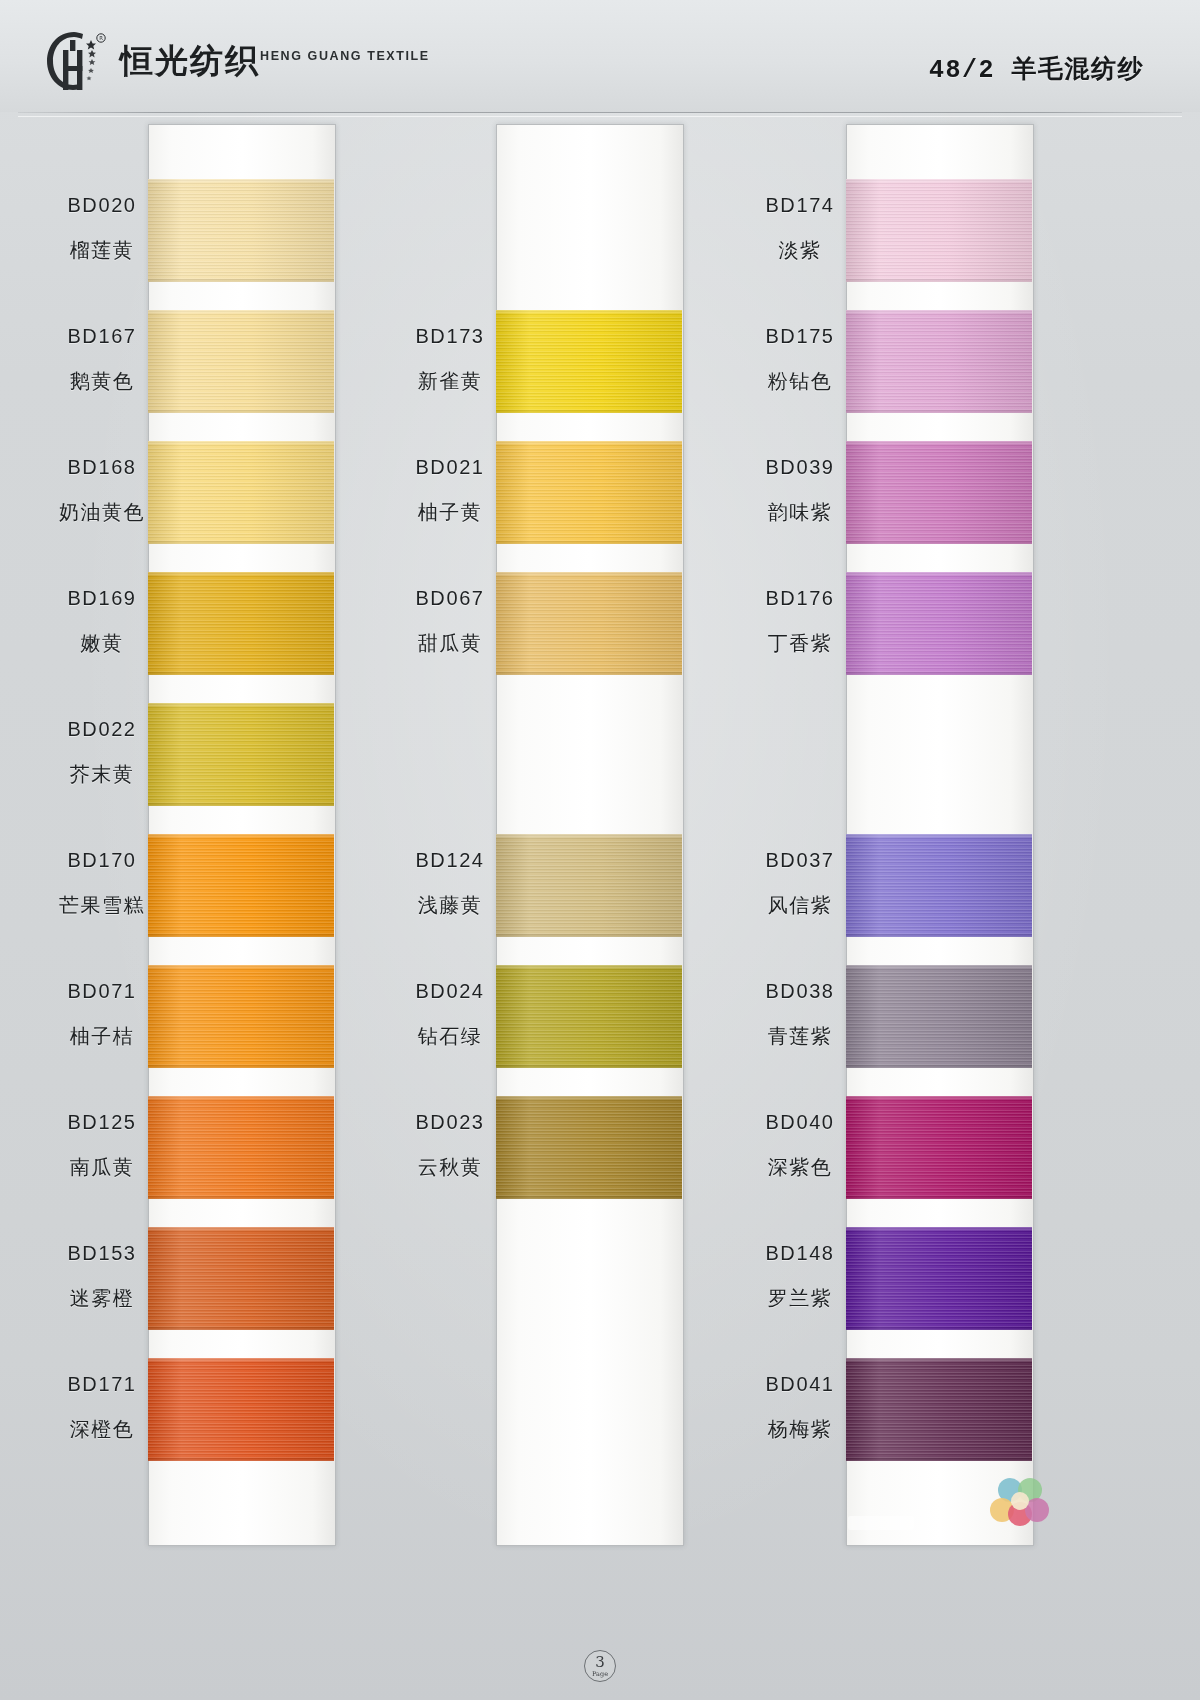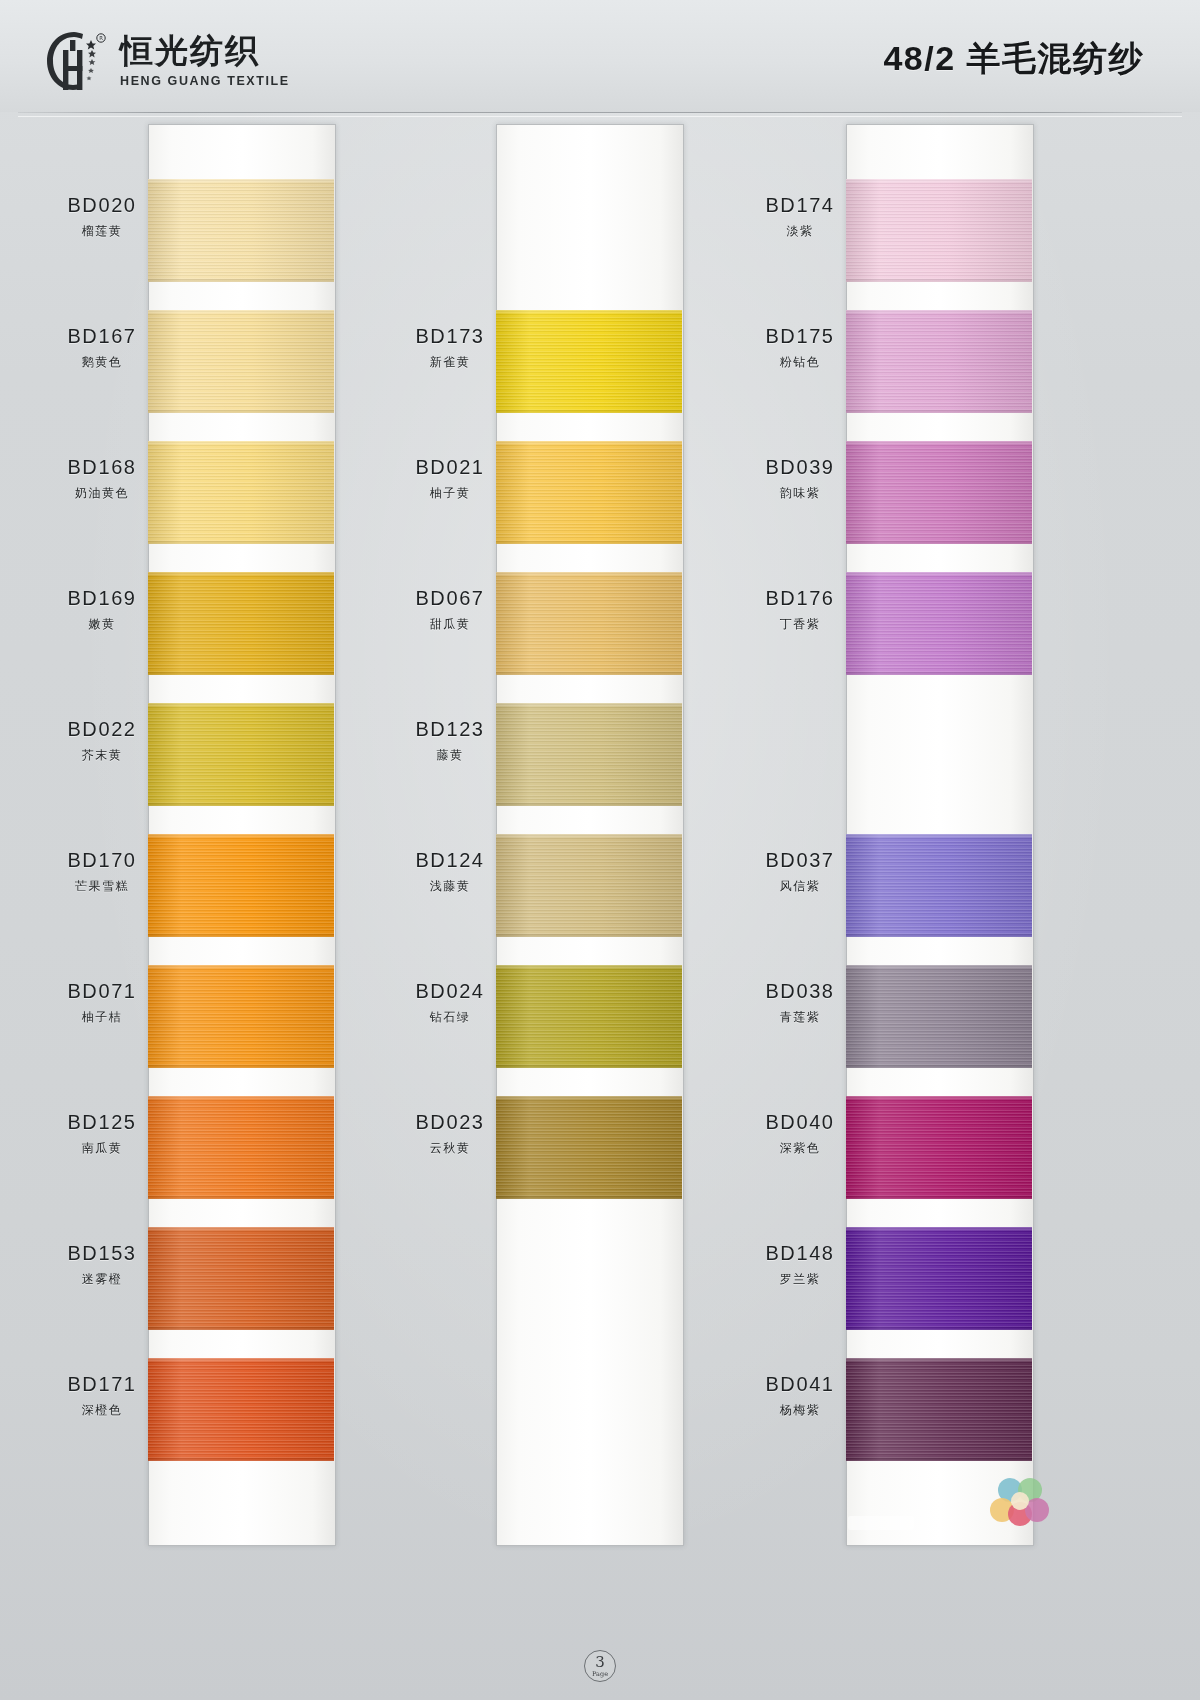--- a/index.html
+++ b/index.html
@@ -31,34 +31,34 @@
     background:linear-gradient(90deg,rgba(120,125,130,.15),rgba(110,115,120,.55) 12%,rgba(110,115,120,.55) 88%,rgba(120,125,130,.15));
   }
   .header-rule2{
     position:absolute;left:18px;right:18px;top:116px;height:1px;
     background:rgba(255,255,255,.6);
   }
 
   .brand{position:absolute;left:44px;top:28px;display:flex;align-items:center;gap:14px;}
   .logo-mark{position:relative;width:62px;height:66px;}
   .logo-mark svg{display:block;}
-  .brand-text{display:flex;flex-direction:column;justify-content:center;}
+  .brand-text{display:flex;justify-content:center;}
   .brand-cn{
     font-size:33px;font-weight:700;letter-spacing:2px;color:#1d2022;
     line-height:1.05;
     font-family:"DejaVu Sans","Liberation Sans",sans-serif;
   }
   .brand-en{
     font-size:12.5px;font-weight:700;letter-spacing:1.6px;color:#2b2f31;
     margin-top:5px;
   }
   .title{
-    position:absolute;right:56px;top:36px;
-    font-size:34px;font-weight:700;letter-spacing:1.5px;color:#17191b;
-    font-family:Liberation Sans, sans-serif;
+    position:absolute;right:56px;top:52px;
+    font-size:25px;font-weight:700;letter-spacing:1.5px;color:#17191b;
+    font-family:Liberation Mono, monospace;
     white-space:nowrap;
     text-shadow:0 1px 0 rgba(255,255,255,.45);
   }
 
   
   .board{position:absolute;left:0;top:118px;right:0;bottom:0;padding-left:21px;}
   .col{position:absolute;top:0;width:380px;height:1470px;}
   .col-1{left:20px;}
   .col-2{left:370px;}
   .col-3{left:720px;}
@@ -81,21 +81,21 @@
   }
   .label{
     position:absolute;left:0;top:26px;width:120px;text-align:center;
     color:#1e2123;line-height:1.42;
     text-shadow:0 1px 0 rgba(255,255,255,.5);
   }
   .col-1 .label{left:22px;}
   .col-2 .label{left:20px;}
   .col-3 .label{left:20px;}
   .code{font-size:20px;letter-spacing:1.6px;font-weight:400;display:block;}
-  .name{font-size:12px;letter-spacing:1.5px;display:block;margin-top:4px;
+  .name{font-size:20px;letter-spacing:1.5px;display:block;margin-top:17px;
         font-family:"DejaVu Sans","Liberation Sans",sans-serif;}
 
   
   .swatch{
     position:absolute;top:14px;width:186px;height:103px;
     overflow:hidden;
   }
   .col-1 .swatch{left:128px;}
   .col-2 .swatch{left:126px;}
   .col-3 .swatch{left:126px;}
@@ -355,33 +355,20 @@
               <span class="name">甜瓜黄</span>
             </div>
             <div class="swatch">
               <div class="fill" style="background:#e8bc62"></div>
               <div class="threads"></div>
               <div class="sheen"></div>
               <div class="edge-top"></div>
               <div class="edge-bot"></div>
             </div>
           </div>
-          <div class="row" style="top: 571px;">
-            <div class="label">
-              <span class="code">BD123</span>
-              <span class="name">藤黄</span>
-            </div>
-            <div class="swatch">
-              <div class="fill" style="background:#cfbd7c"></div>
-              <div class="threads"></div>
-              <div class="sheen"></div>
-              <div class="edge-top"></div>
-              <div class="edge-bot"></div>
-            </div>
-          </div>
           <div class="row" style="top: 702px;">
             <div class="label">
               <span class="code">BD124</span>
               <span class="name">浅藤黄</span>
             </div>
             <div class="swatch">
               <div class="fill" style="background:#d1bb7e"></div>
               <div class="threads"></div>
               <div class="sheen"></div>
               <div class="edge-top"></div>

